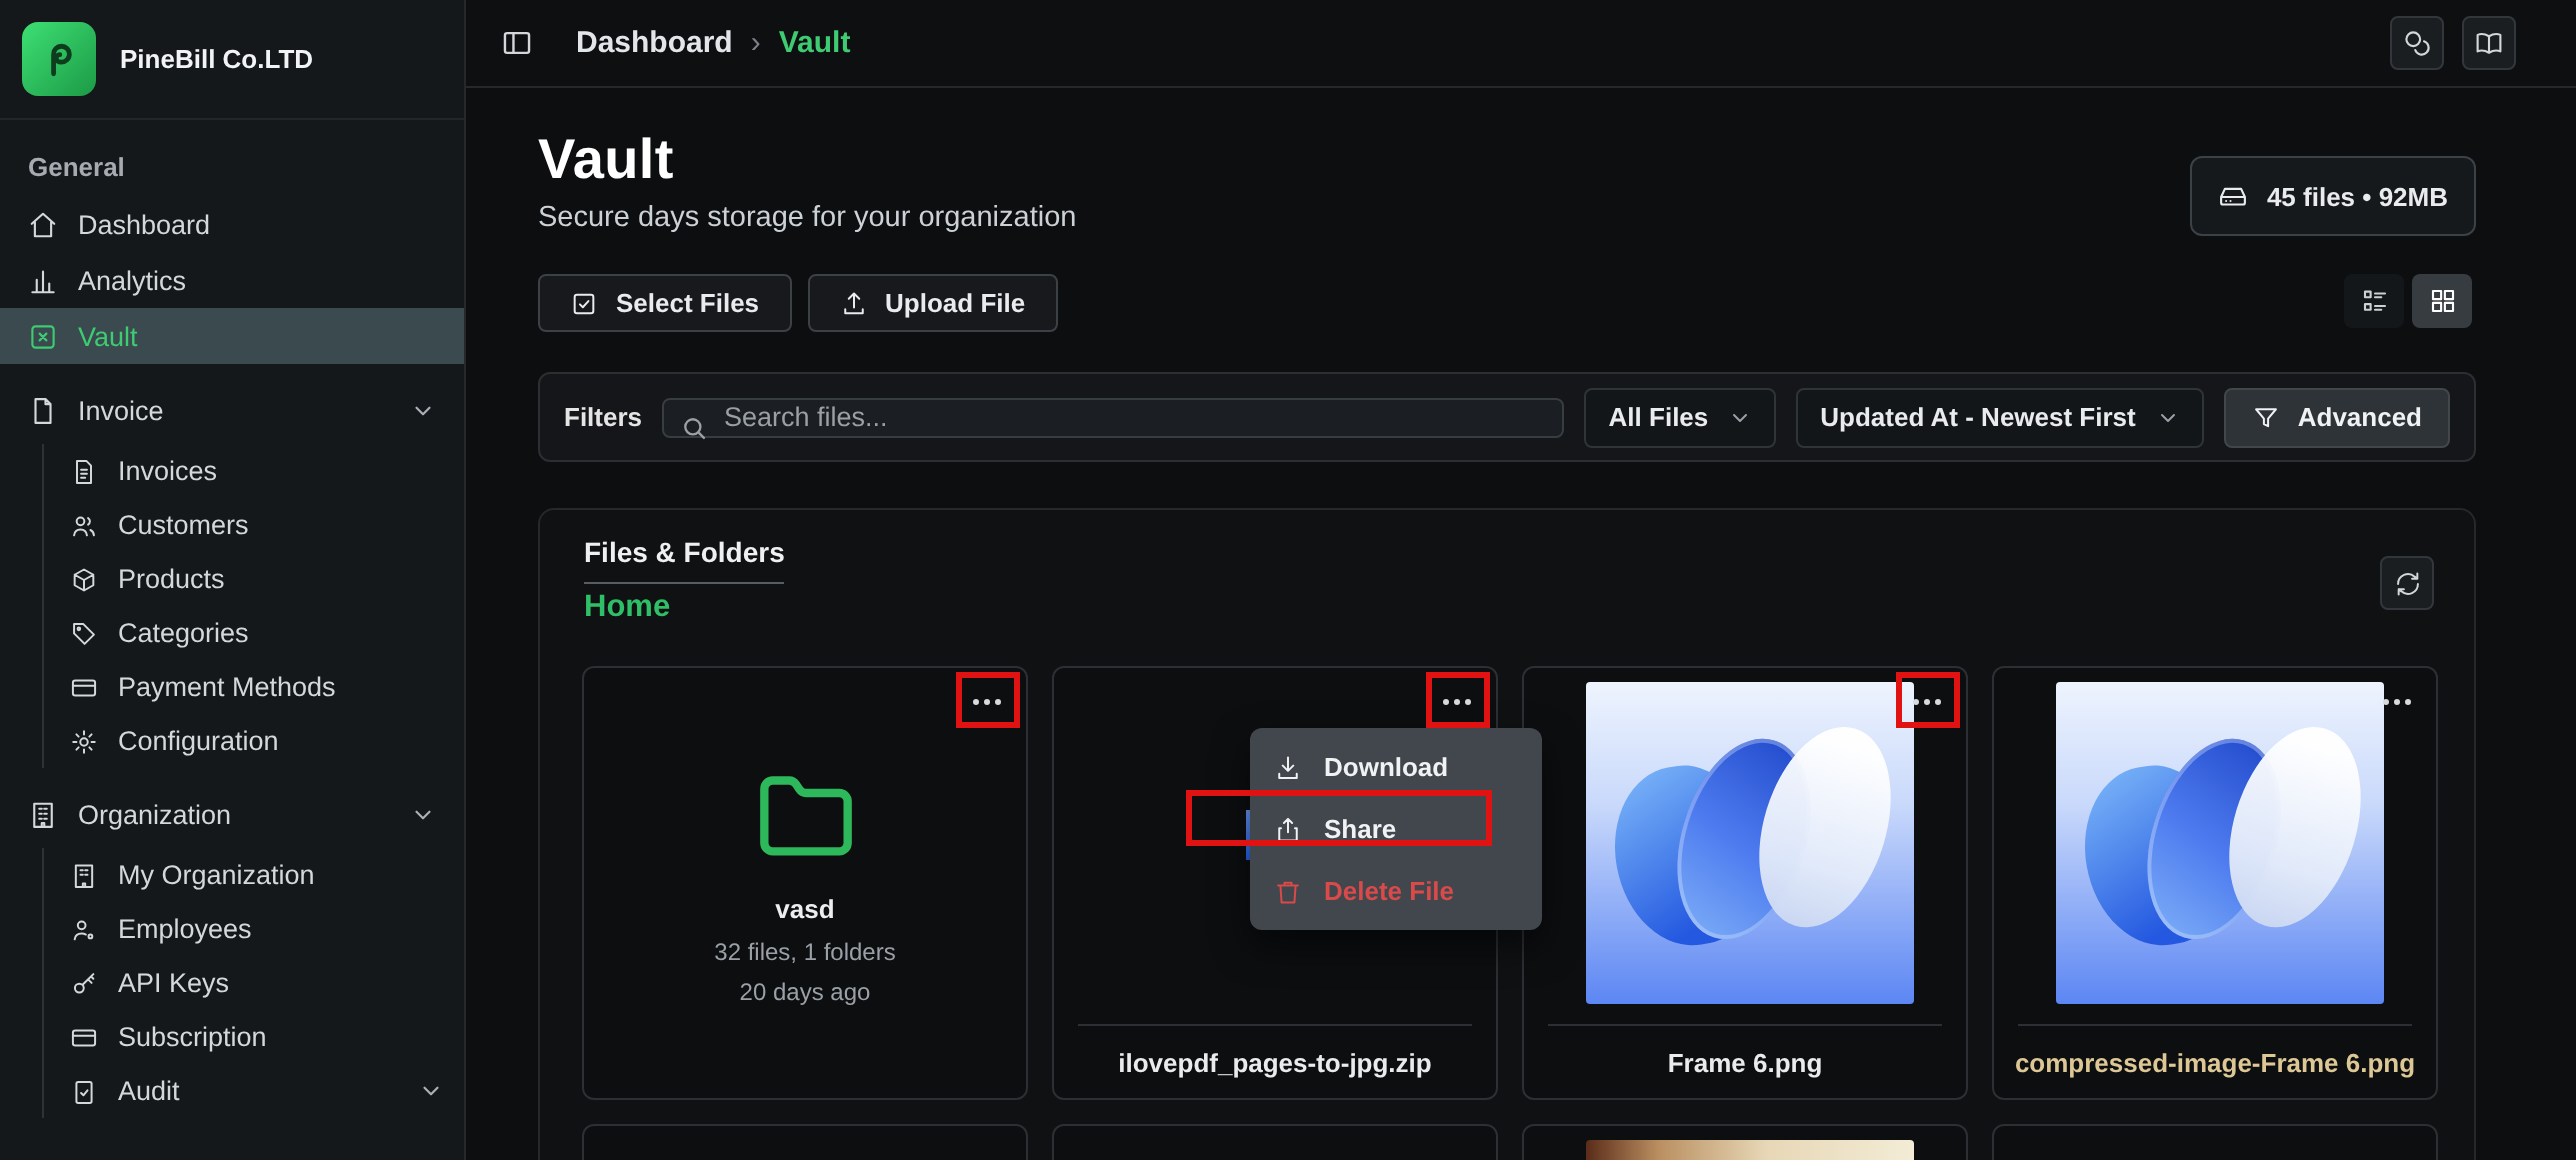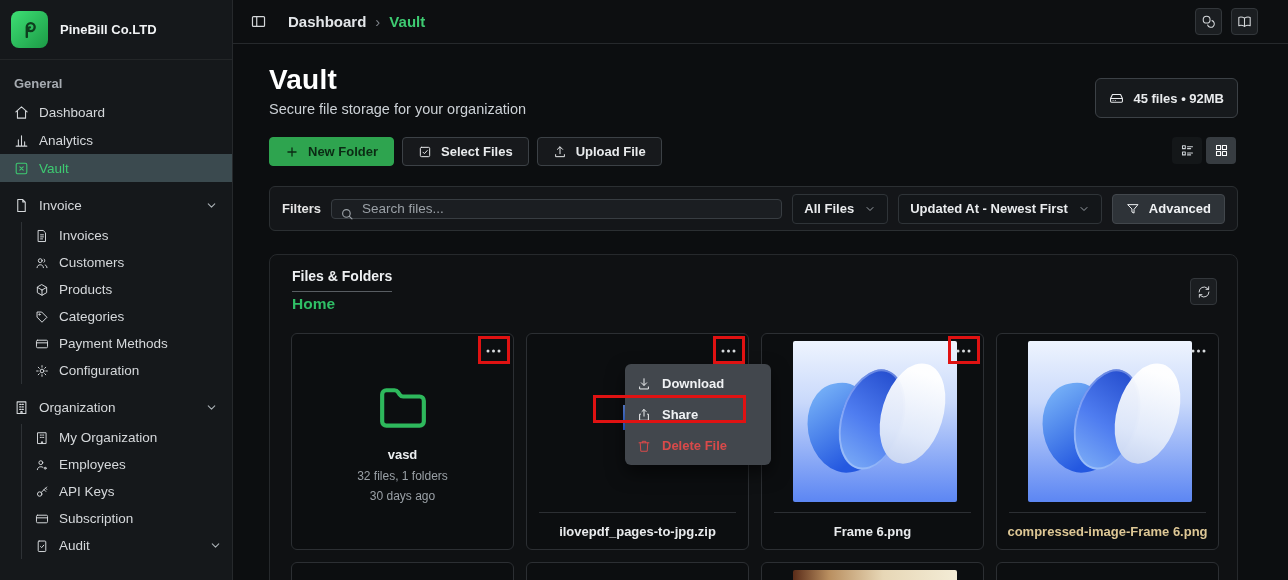--- a/index.html
+++ b/index.html
@@ -263,36 +263,30 @@
     <div class="iconbtn">
       <svg width="15" height="15" viewBox="0 0 24 24" class="icn">
           <path d="M12 6.6C8.9 4.7 5.4 4.4 2.9 5.5v13.2c2.5-1.1 6-.8 9.1 1.1 3.1-1.9 6.6-2.2 9.1-1.1V5.5c-2.5-1.1-6-.8-9.1 1.1zM12 6.6v13.2"></path>
         </svg>
     </div>
   </div>
 </header>
 
 <main class="main">
   <h1 class="page-title">Vault</h1>
-  <div class="page-sub">Secure file storage for your organization</div>
+  <div class="page-sub">Secure days storage for your organization</div>
 
   <div class="storage-badge">
     <svg width="15" height="15" viewBox="0 0 24 24" class="icn">
         <path d="M5.5 5.5h13l3 6.5v4.5a1.5 1.5 0 0 1-1.5 1.5H4A1.5 1.5 0 0 1 2.5 16.5V12zM2.5 12h19M6.5 15.2h.01M10 15.2h.01"></path>
       </svg>
     <span>45 files • 92MB</span>
   </div>
 
   <div class="actions">
-    <button class="btn btn-green">
-      <svg width="14" height="14" viewBox="0 0 24 24" class="icn" style="stroke-width:2.2">
-          <path d="M12 5v14M5 12h14"></path>
-        </svg>
-      <span>New Folder</span>
-    </button>
     <button class="btn btn-dark">
       <svg width="14" height="14" viewBox="0 0 24 24" class="icn">
           <rect x="4" y="4" width="16" height="16" rx="2"></rect>
           <path d="M8.5 12.3l2.5 2.5 4.8-5.3"></path>
         </svg>
       <span>Select Files</span>
     </button>
     <button class="btn btn-dark">
       <svg width="14" height="14" viewBox="0 0 24 24" class="icn">
           <path d="M12 15V3.5M7.5 7.5 12 3l4.5 4.5M4.5 16.5v3.5h15v-3.5"></path>
@@ -367,21 +361,21 @@
               <circle cx="13" cy="2" r="1.5" fill="currentColor"></circle>
             </svg>
         </div>
         <div class="annot-box"></div>
         <div class="card-center">
           <svg width="58" height="50" viewBox="0 0 24 24" style="stroke:#2eb85c;fill:none;stroke-width:2;stroke-linecap:round;stroke-linejoin:round">
             <path d="M20 20a2 2 0 0 0 2-2V8a2 2 0 0 0-2-2h-7.9a2 2 0 0 1-1.69-.9L9.6 3.9A2 2 0 0 0 7.93 3H4a2 2 0 0 0-2 2v13a2 2 0 0 0 2 2Z"></path>
           </svg>
           <div class="folder-name">vasd</div>
           <div class="folder-meta">32 files, 1 folders</div>
-          <div class="folder-time">30 days ago</div>
+          <div class="folder-time">20 days ago</div>
         </div>
       </div>
 
       <div class="card">
         <div class="more-btn">
           <svg width="15" height="4" viewBox="0 0 15 4">
               <circle cx="2" cy="2" r="1.5" fill="currentColor"></circle>
               <circle cx="7.5" cy="2" r="1.5" fill="currentColor"></circle>
               <circle cx="13" cy="2" r="1.5" fill="currentColor"></circle>
             </svg>

